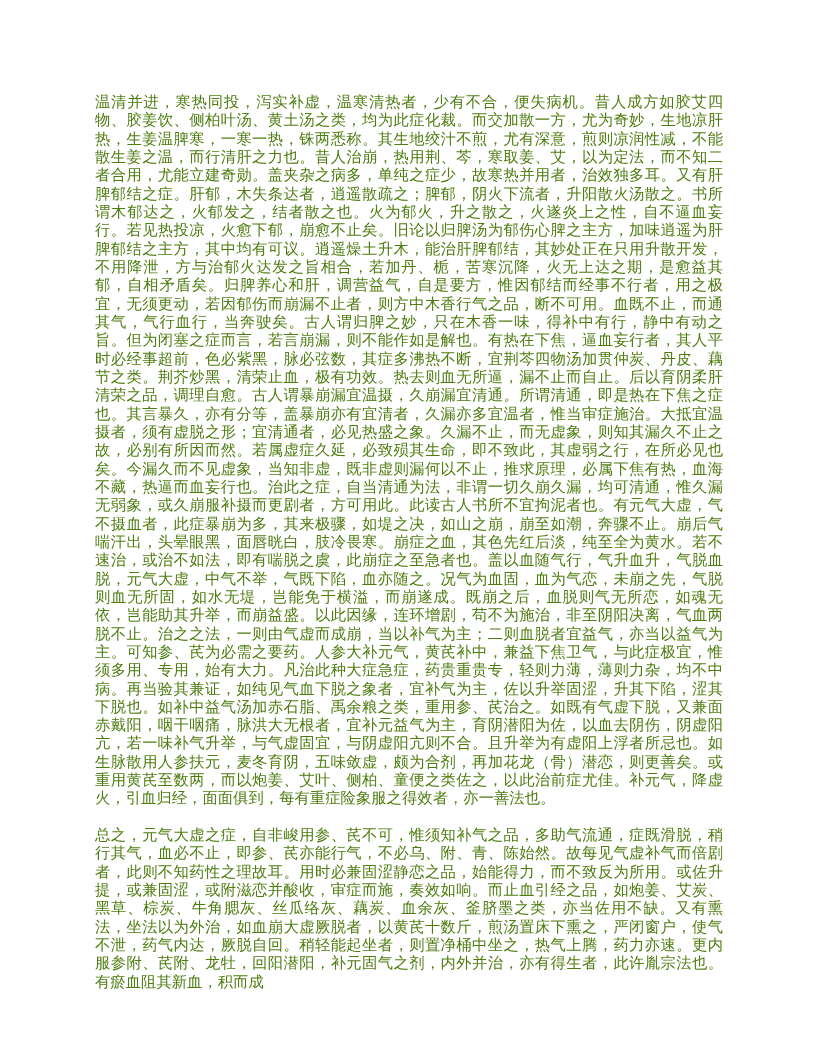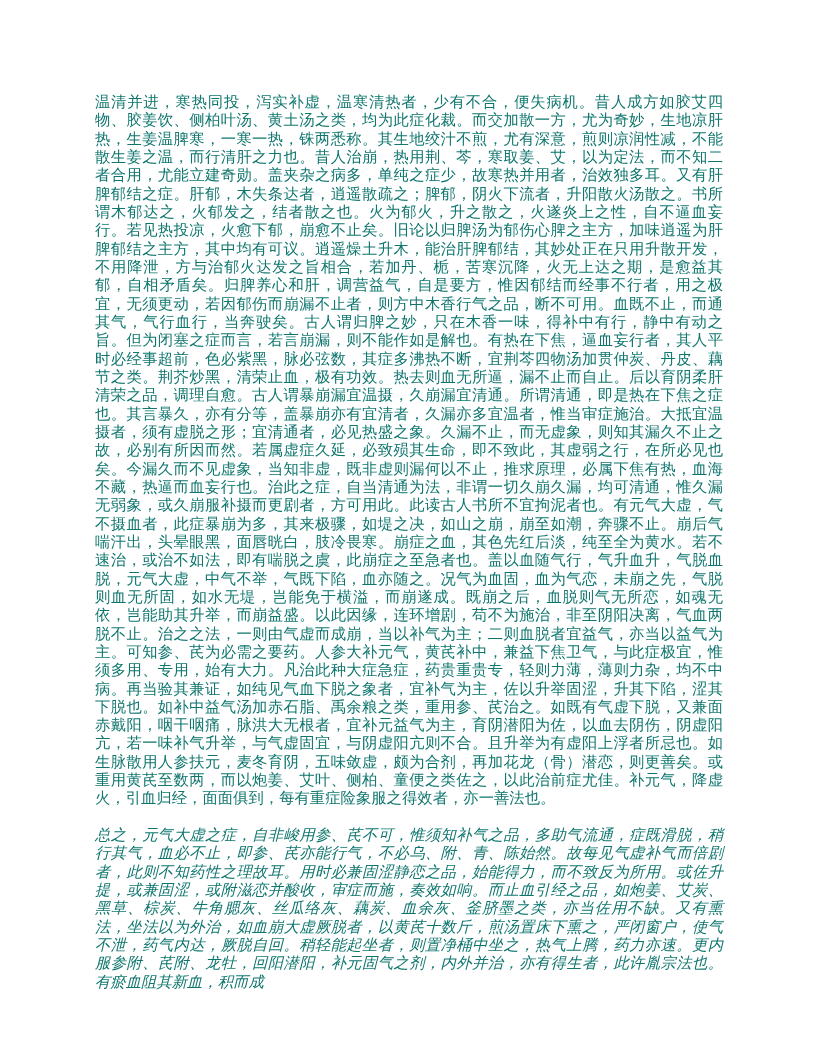--- a/index.html
+++ b/index.html
@@ -14,36 +14,35 @@
     background: #ffffff;
     margin: 0 auto;
     overflow: hidden;
     font-family: "Liberation Serif", "DejaVu Serif", serif;
   }
   .text-block {
     position: absolute;
     left: 95px;
     top: 93px;
     width: 628px;
-    color: #0f766e;
+    color: #4d7c0f;
     font-size: 15.3px;
     line-height: 18.33px;
     text-align: justify;
     text-justify: inter-ideograph;
     letter-spacing: 0.05px;
     word-break: break-all;
     overflow-wrap: break-word;
   }
   .text-block p {
     margin: 0;
     padding: 0;
   }
   .text-block p + p {
     margin-top: 18.33px;
-    font-style: italic;
   }
 </style>
 </head>
 <body>
 
 <div class="page">
   <div class="text-block">
     <p>温清并进，寒热同投，泻实补虚，温寒清热者，少有不合，便失病机。昔人成方如胶艾四物、胶姜饮、侧柏叶汤、黄土汤之类，均为此症化裁。而交加散一方，尤为奇妙，生地凉肝热，生姜温脾寒，一寒一热，铢两悉称。其生地绞汁不煎，尤有深意，煎则凉润性减，不能散生姜之温，而行清肝之力也。昔人治崩，热用荆、芩，寒取姜、艾，以为定法，而不知二者合用，尤能立建奇勋。盖夹杂之病多，单纯之症少，故寒热并用者，治效独多耳。又有肝脾郁结之症。肝郁，木失条达者，逍遥散疏之；脾郁，阴火下流者，升阳散火汤散之。书所谓木郁达之，火郁发之，结者散之也。火为郁火，升之散之，火遂炎上之性，自不逼血妄行。若见热投凉，火愈下郁，崩愈不止矣。旧论以归脾汤为郁伤心脾之主方，加味逍遥为肝脾郁结之主方，其中均有可议。逍遥燥土升木，能治肝脾郁结，其妙处正在只用升散开发，不用降泄，方与治郁火达发之旨相合，若加丹、栀，苦寒沉降，火无上达之期，是愈益其郁，自相矛盾矣。归脾养心和肝，调营益气，自是要方，惟因郁结而经事不行者，用之极宜，无须更动，若因郁伤而崩漏不止者，则方中木香行气之品，断不可用。血既不止，而通其气，气行血行，当奔驶矣。古人谓归脾之妙，只在木香一味，得补中有行，静中有动之旨。但为闭塞之症而言，若言崩漏，则不能作如是解也。有热在下焦，逼血妄行者，其人平时必经事超前，色必紫黑，脉必弦数，其症多沸热不断，宜荆芩四物汤加贯仲炭、丹皮、藕节之类。荆芥炒黑，清荣止血，极有功效。热去则血无所逼，漏不止而自止。后以育阴柔肝清荣之品，调理自愈。古人谓暴崩漏宜温摄，久崩漏宜清通。所谓清通，即是热在下焦之症也。其言暴久，亦有分等，盖暴崩亦有宜清者，久漏亦多宜温者，惟当审症施治。大抵宜温摄者，须有虚脱之形；宜清通者，必见热盛之象。久漏不止，而无虚象，则知其漏久不止之故，必别有所因而然。若属虚症久延，必致殒其生命，即不致此，其虚弱之行，在所必见也矣。今漏久而不见虚象，当知非虚，既非虚则漏何以不止，推求原理，必属下焦有热，血海不藏，热逼而血妄行也。治此之症，自当清通为法，非谓一切久崩久漏，均可清通，惟久漏无弱象，或久崩服补摄而更剧者，方可用此。此读古人书所不宜拘泥者也。有元气大虚，气不摄血者，此症暴崩为多，其来极骤，如堤之决，如山之崩，崩至如潮，奔骤不止。崩后气喘汗出，头晕眼黑，面唇晄白，肢冷畏寒。崩症之血，其色先红后淡，纯至全为黄水。若不速治，或治不如法，即有喘脱之虞，此崩症之至急者也。盖以血随气行，气升血升，气脱血脱，元气大虚，中气不举，气既下陷，血亦随之。况气为血固，血为气恋，未崩之先，气脱则血无所固，如水无堤，岂能免于横溢，而崩遂成。既崩之后，血脱则气无所恋，如魂无依，岂能助其升举，而崩益盛。以此因缘，连环增剧，苟不为施治，非至阴阳决离，气血两脱不止。治之之法，一则由气虚而成崩，当以补气为主；二则血脱者宜益气，亦当以益气为主。可知参、芪为必需之要药。人参大补元气，黄芪补中，兼益下焦卫气，与此症极宜，惟须多用、专用，始有大力。凡治此种大症急症，药贵重贵专，轻则力薄，薄则力杂，均不中病。再当验其兼证，如纯见气血下脱之象者，宜补气为主，佐以升举固涩，升其下陷，涩其下脱也。如补中益气汤加赤石脂、禹余粮之类，重用参、芪治之。如既有气虚下脱，又兼面赤戴阳，咽干咽痛，脉洪大无根者，宜补元益气为主，育阴潜阳为佐，以血去阴伤，阴虚阳亢，若一味补气升举，与气虚固宜，与阴虚阳亢则不合。且升举为有虚阳上浮者所忌也。如生脉散用人参扶元，麦冬育阴，五味敛虚，颇为合剂，再加花龙（骨）潜恋，则更善矣。或重用黄芪至数两，而以炮姜、艾叶、侧柏、童便之类佐之，以此治前症尤佳。补元气，降虚火，引血归经，面面俱到，每有重症险象服之得效者，亦一善法也。</p>
     <p>总之，元气大虚之症，自非峻用参、芪不可，惟须知补气之品，多助气流通，症既滑脱，稍行其气，血必不止，即参、芪亦能行气，不必乌、附、青、陈始然。故每见气虚补气而倍剧者，此则不知药性之理故耳。用时必兼固涩静恋之品，始能得力，而不致反为所用。或佐升提，或兼固涩，或附滋恋并酸收，审症而施，奏效如响。而止血引经之品，如炮姜、艾炭、黑草、棕炭、牛角腮灰、丝瓜络灰、藕炭、血余灰、釜脐墨之类，亦当佐用不缺。又有熏法，坐法以为外治，如血崩大虚厥脱者，以黄芪十数斤，煎汤置床下熏之，严闭窗户，使气不泄，药气内达，厥脱自回。稍轻能起坐者，则置净桶中坐之，热气上腾，药力亦速。更内服参附、芪附、龙牡，回阳潜阳，补元固气之剂，内外并治，亦有得生者，此许胤宗法也。有瘀血阻其新血，积而成</p>
   </div>

